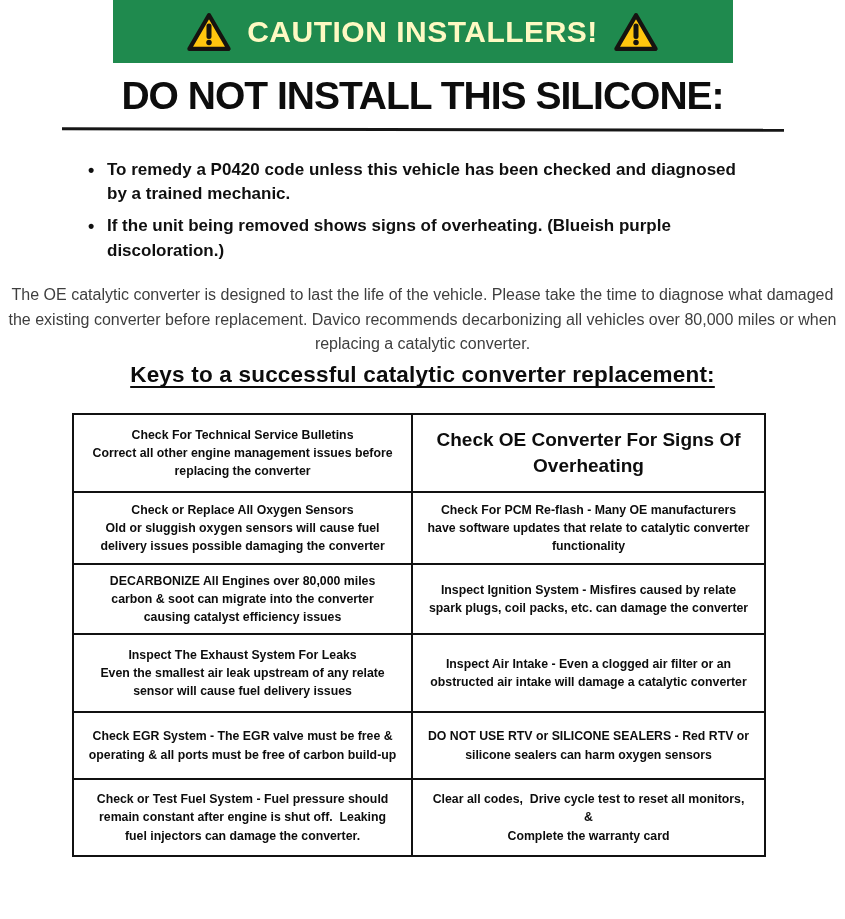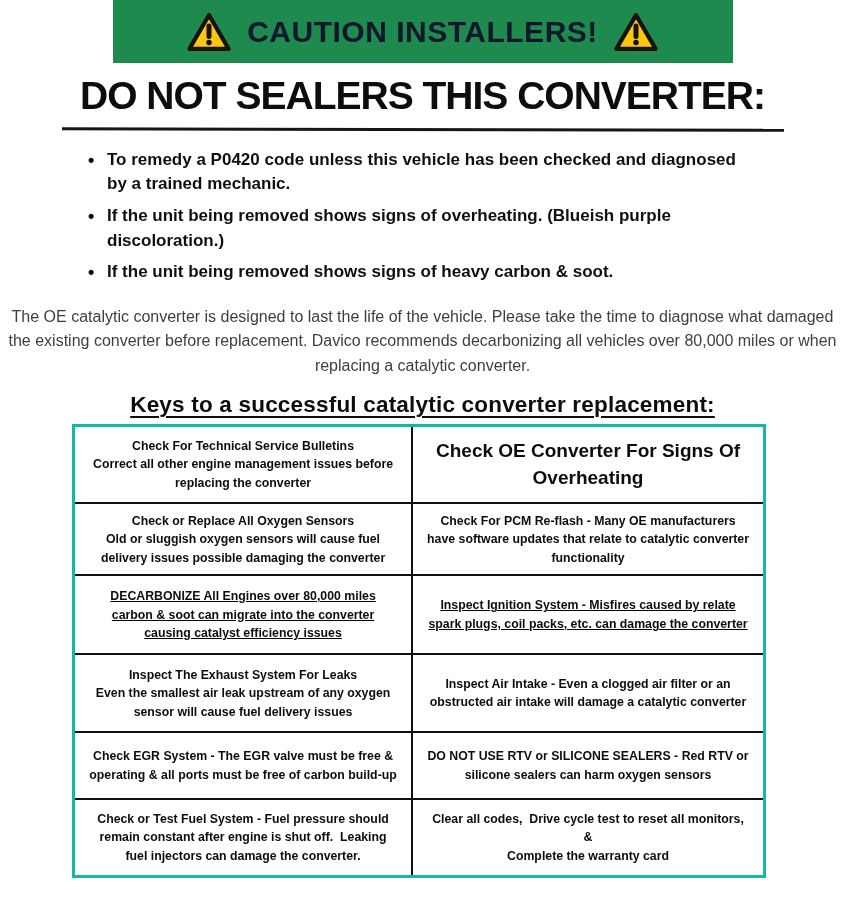--- a/index.html
+++ b/index.html
@@ -20,21 +20,21 @@
     width: 620px;
     height: 63px;
     margin: 0 auto;
     background: #1f8a4e;
     display: flex;
     align-items: center;
     justify-content: center;
     gap: 15px;
   }
   .banner-title {
-    color: #0f172a;
+    color: #fef9c3;
     font-size: 30px;
     font-weight: bold;
     letter-spacing: 0.5px;
     white-space: nowrap;
   }
   .warn-svg { width: 46px; height: 42px; display: block; }
 
   
   .headline {
     margin-top: 11px;
@@ -52,21 +52,21 @@
     height: 3px;
     background: #161616;
     margin: 10px auto 0;
     transform: rotate(0.12deg);
   }
 
   
   .warning-list {
     list-style: none;
     width: 672px;
-    margin: 17px 0 0 81px;
+    margin: 27px 0 0 81px;
   }
   .warning-list li {
     position: relative;
     padding-left: 26px;
     font-size: 17px;
     font-weight: bold;
     line-height: 1.45;
     color: #101010;
     margin-bottom: 7px;
   }
@@ -84,37 +84,37 @@
     margin: 20px auto 0;
     text-align: center;
     font-size: 16px;
     font-weight: 400;
     line-height: 1.52;
     color: #3e3e3e;
   }
 
   
   .keys-heading {
-    margin-top: 14px;
+    margin-top: 6px;
     text-align: center;
     font-size: 22.5px;
     font-weight: bold;
     color: #0d0d0d;
     text-decoration: underline;
     text-decoration-thickness: 2px;
     text-underline-offset: 4px;
     letter-spacing: 0.2px;
   }
 
   
   .tips-table {
-    margin: 6px 0 0 72px;
+    margin: 25px 0 0 72px;
     width: 694px;
     border-collapse: collapse;
-    border: 3px solid #14b8a6;
+    border: 1px solid #14b8a6;
     table-layout: fixed;
   }
   .tips-table td {
     border: 2px solid #111111;
     font-size: 12.3px;
     font-weight: bold;
     color: #0d0d0d;
     text-align: center;
     vertical-align: middle;
     padding: 6px 14px;
@@ -141,28 +141,27 @@
     <h1 class="banner-title">CAUTION INSTALLERS!</h1>
     <span>
       <svg class="warn-svg" viewBox="0 0 100 92">
         <path d="M50 9 L93 83 H7 Z" fill="#ffc60e" stroke="#151310" stroke-width="9" stroke-linejoin="round"></path>
         <path d="M50 33 v23" stroke="#151310" stroke-width="11" stroke-linecap="round"></path>
         <circle cx="50" cy="69" r="6" fill="#151310"></circle>
       </svg>
     </span>
   </header>
 
-  <h2 class="headline">DO NOT SEALERS THIS CONVERTER:</h2>
+  <h2 class="headline">DO NOT INSTALL THIS SILICONE:</h2>
 
   <div class="rule"></div>
 
   <ul class="warning-list">
     <li>To remedy a P0420 code unless this vehicle has been checked and diagnosed by a trained mechanic.</li>
     <li>If the unit being removed shows signs of overheating. (Blueish purple discoloration.)</li>
-    <li>If the unit being removed shows signs of heavy carbon &amp; soot.</li>
   </ul>
 
   <p class="intro">The OE catalytic converter is designed to last the life of the vehicle. Please take the time to diagnose what damaged the existing converter before replacement. Davico recommends decarbonizing all vehicles over 80,000 miles or when replacing a catalytic converter.</p>
 
   <h3 class="keys-heading">Keys to a successful catalytic converter replacement:</h3>
 
   <table class="tips-table">
     <colgroup>
         <col class="left-col">
         <col class="right-col">
@@ -171,27 +170,27 @@
       <tr style="height:78px;">
         <td>Check For Technical Service Bulletins
 Correct all other engine management issues before replacing the converter</td>
         <td class="big">Check OE Converter For Signs Of Overheating</td>
       </tr>
       <tr style="height:72px;">
         <td>Check or Replace All Oxygen Sensors
 Old or sluggish oxygen sensors will cause fuel delivery issues possible damaging the converter</td>
         <td>Check For PCM Re-flash - Many OE manufacturers have software updates that relate to catalytic converter functionality</td>
       </tr>
-      <tr style="height:79px;text-decoration:underline;">
+      <tr style="height:70px;">
         <td>DECARBONIZE All Engines over 80,000 miles carbon &amp; soot can migrate into the converter causing catalyst efficiency issues</td>
         <td>Inspect Ignition System - Misfires caused by relate spark plugs, coil packs, etc. can damage the converter</td>
       </tr>
       <tr style="height:78px;">
         <td>Inspect The Exhaust System For Leaks
-Even the smallest air leak upstream of any oxygen sensor will cause fuel delivery issues</td>
+Even the smallest air leak upstream of any relate sensor will cause fuel delivery issues</td>
         <td>Inspect Air Intake - Even a clogged air filter or an obstructed air intake will damage a catalytic converter</td>
       </tr>
       <tr style="height:67px;">
         <td>Check EGR System - The EGR valve must be free &amp; operating &amp; all ports must be free of carbon build-up</td>
         <td>DO NOT USE RTV or SILICONE SEALERS - Red RTV or silicone sealers can harm oxygen sensors</td>
       </tr>
       <tr style="height:77px;">
         <td>Check or Test Fuel System - Fuel pressure should remain constant after engine is shut off.&nbsp; Leaking fuel injectors can damage the converter.</td>
         <td>Clear all codes,&nbsp; Drive cycle test to reset all monitors, &amp;
 Complete the warranty card</td>

